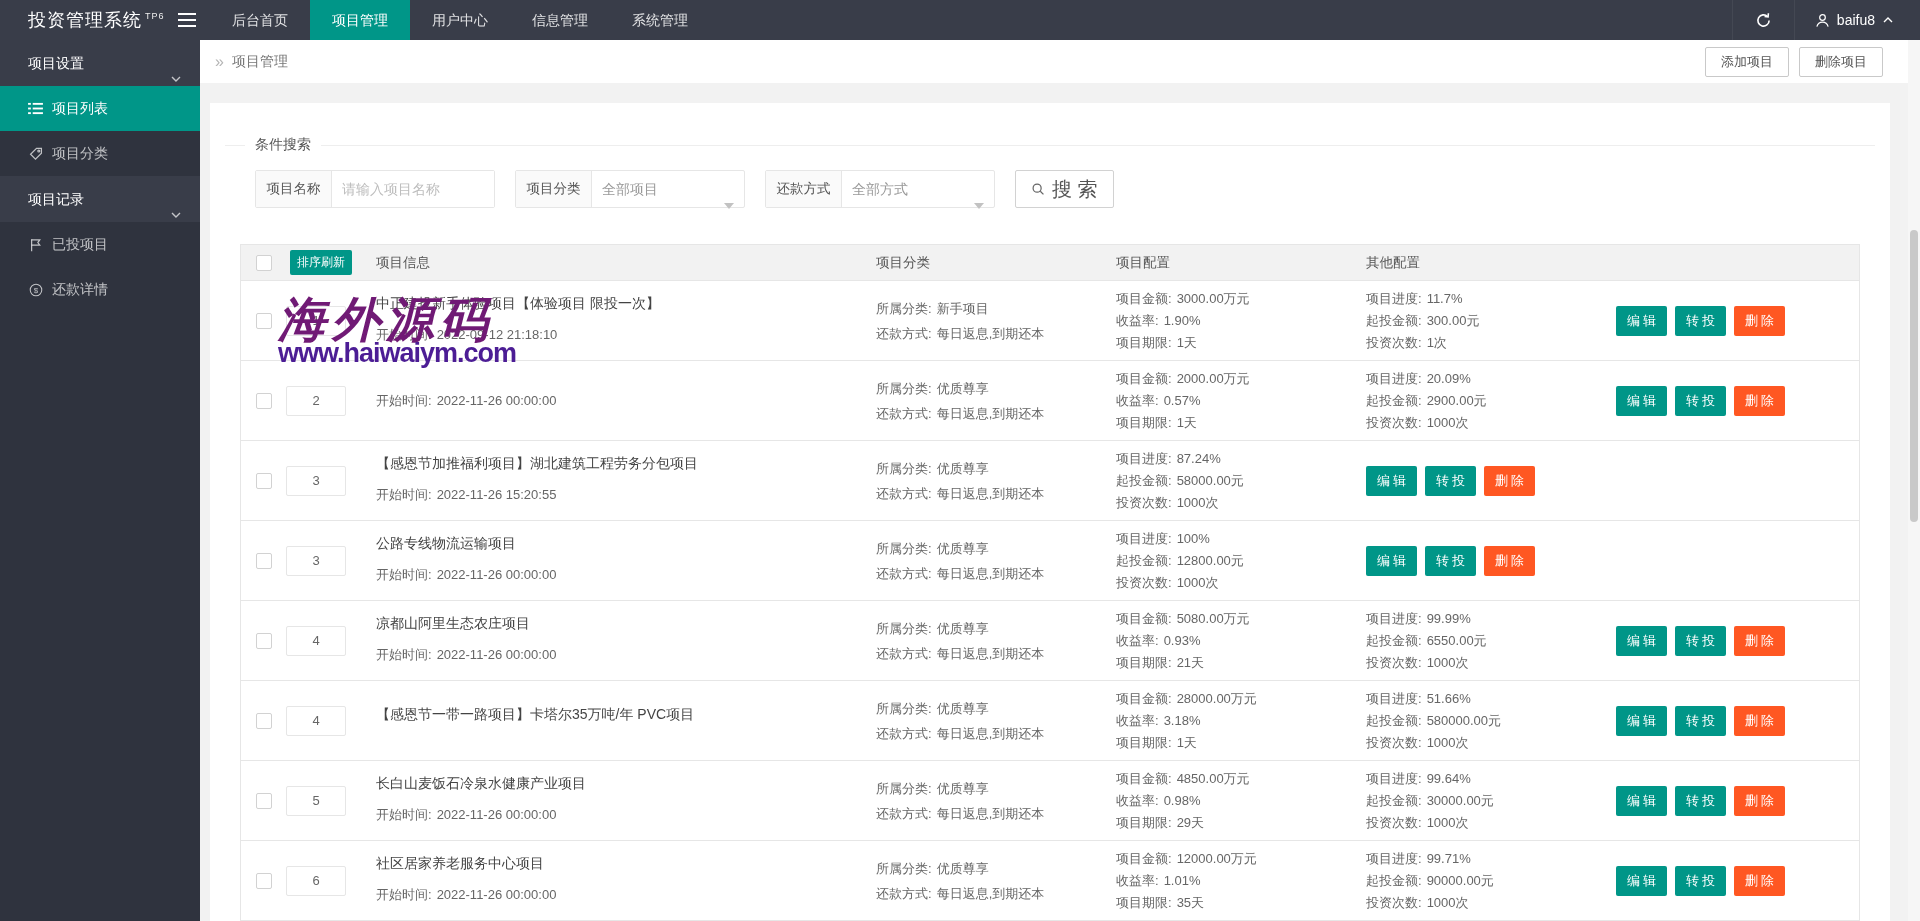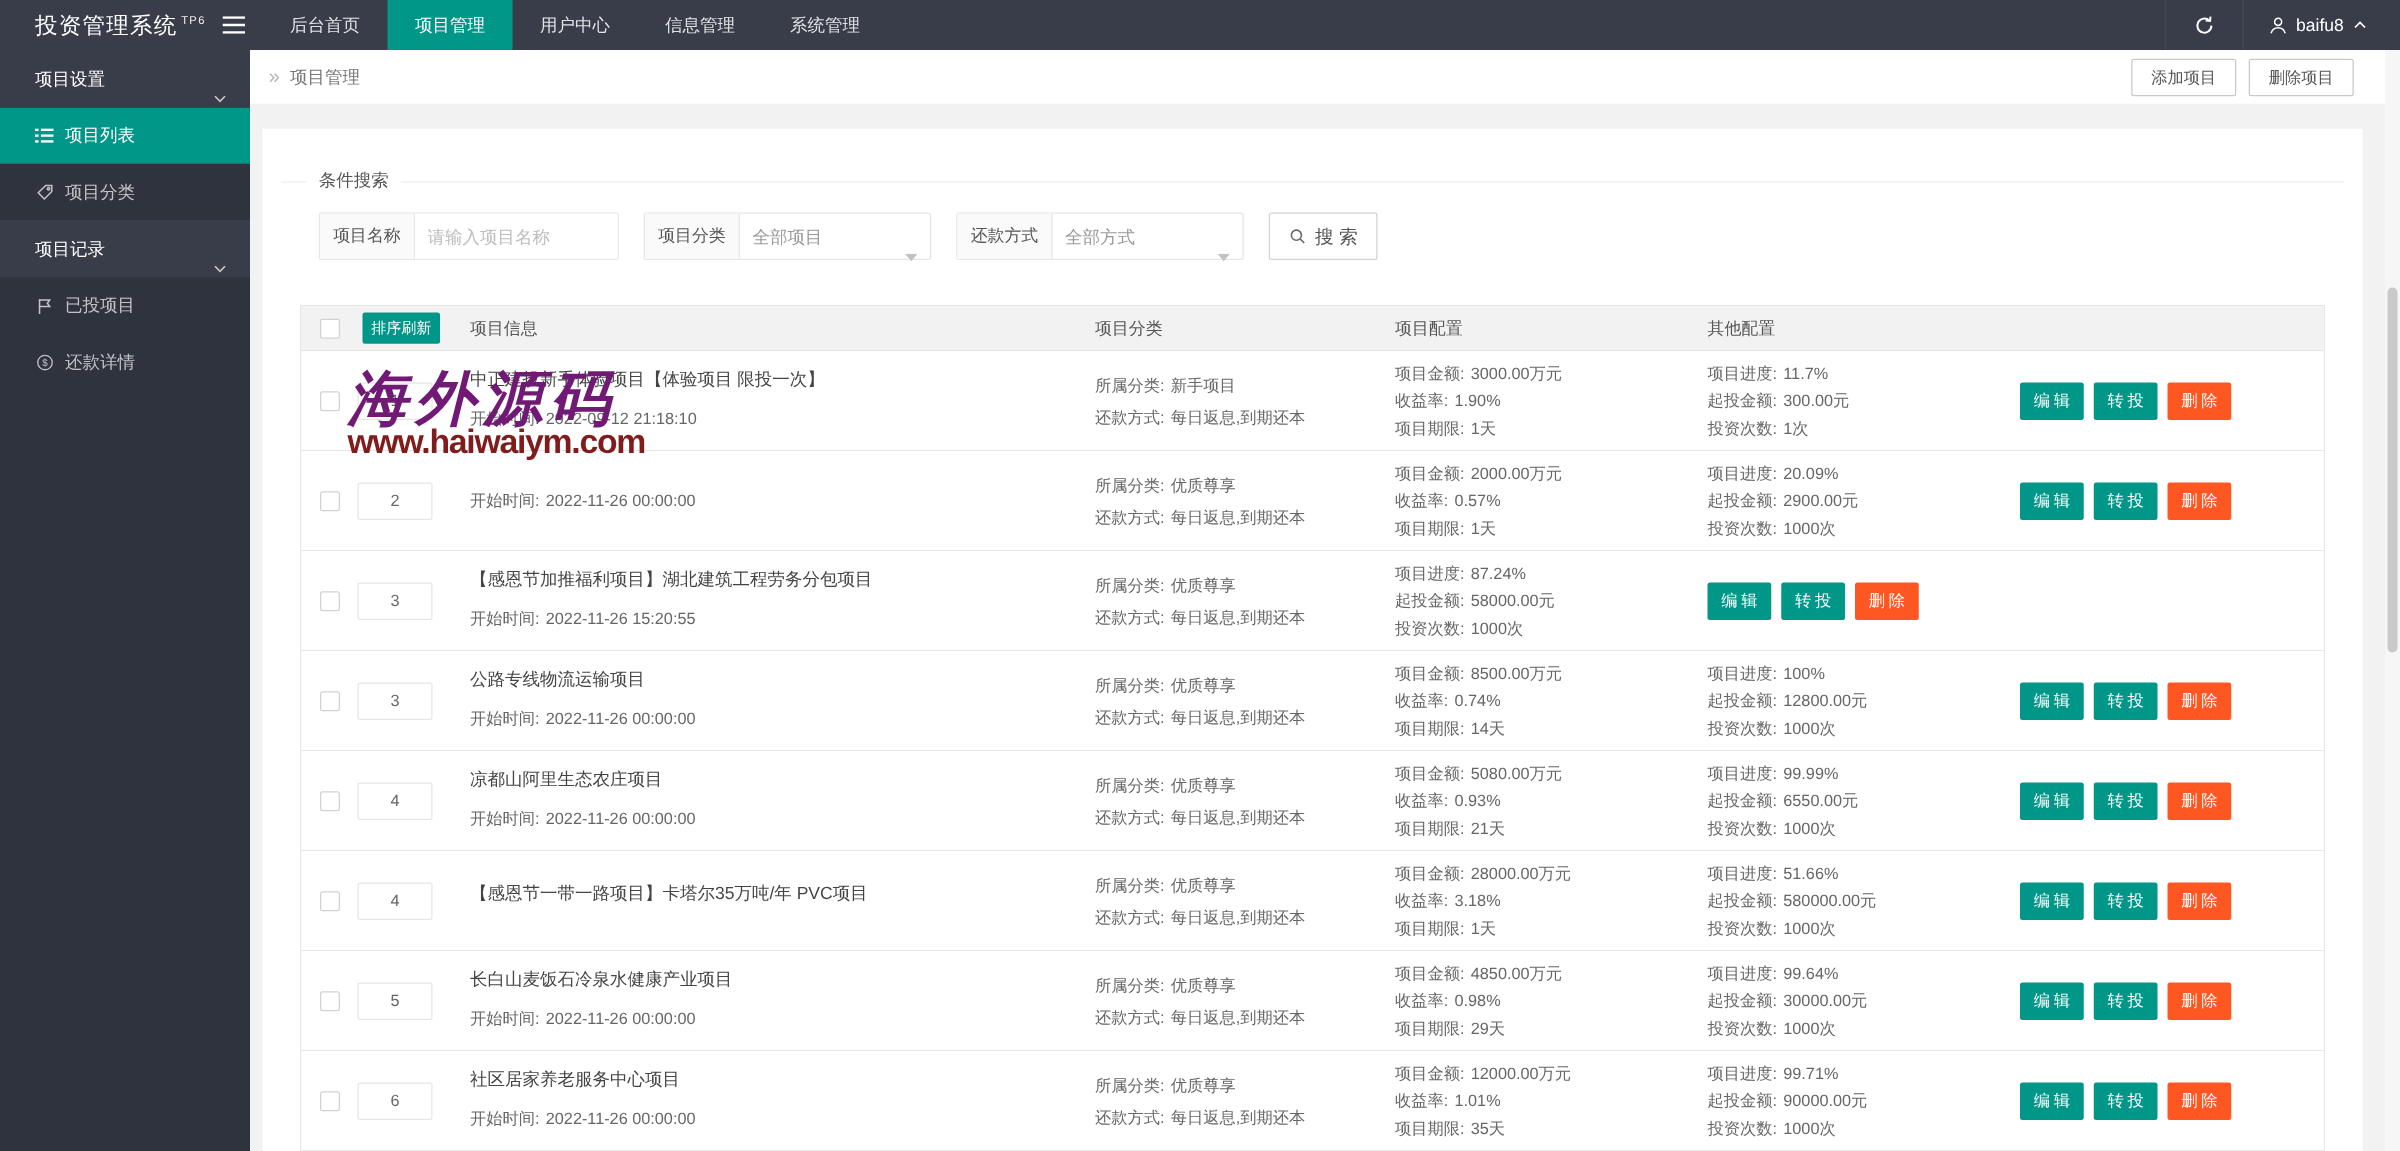--- a/index.html
+++ b/index.html
@@ -39,21 +39,21 @@
 
   fieldset.search-fs { border:none; border-top:1px solid #eee; margin-top:18px; }
   fieldset.search-fs legend { margin-left:20px; padding:0 10px; color:#555; font-size:14px; }
   .search-row { display:flex; align-items:center; gap:20px; margin:16px 0 10px 30px; }
   .fgroup { display:flex; height:38px; border:1px solid #e6e6e6; border-radius:2px; background:#fff; }
   .addon { width:76px; line-height:36px; text-align:center; background:#fafafa; border-right:1px solid #e6e6e6; color:#555; font-size:13.5px; }
   .fgroup input { width:162px; border:none; outline:none; padding:0 10px; font-size:14px; color:#666; font-family:inherit; }
   .fgroup input::placeholder { color:#bdbdbd; }
   .sel { position:relative; width:152px; line-height:36px; padding:0 10px; color:#999; cursor:pointer; }
   .sel .caret { position:absolute; right:10px; top:15px; }
-  .btn-search { height:38px; padding:0 15px; display:flex; align-items:center; gap:7px; background:#fff; border:1px solid #d2d2d2; border-radius:2px; color:#555; font-size:15px; cursor:pointer; font-family:inherit; }
+  .btn-search { height:38px; padding:0 15px; display:flex; align-items:center; gap:7px; background:#fff; border:1px solid #d2d2d2; border-radius:2px; color:#555; font-size:20px; cursor:pointer; font-family:inherit; }
 
   
   .table { margin:26px 15px 0 15px; border:1px solid #e6e6e6; }
   .t-row, .t-head { display:grid; grid-template-columns:45px 75px 495px 240px 250px 250px 1fr; align-items:center; }
   .t-head { height:36px; background:#f2f2f2; border-bottom:1px solid #e6e6e6; color:#555; font-size:13.5px; }
   .t-row { height:80px; border-bottom:1px solid #e6e6e6; background:#fff; }
   .cbx-cell { display:flex; justify-content:center; }
   .checkbox { width:16px; height:16px; border:1px solid #d2d2d2; border-radius:2px; background:#fff; cursor:pointer; }
   .btn-sort { background:#009688; color:#fff; border:none; border-radius:2px; font-size:12px; padding:4px 7px; cursor:pointer; margin-left:4px; font-family:inherit; }
   .hpad { padding-left:20px; }
@@ -65,21 +65,21 @@
   .cat .line { line-height:25px; }
   .lbl { margin-right:5px; }
   .ops { display:flex; gap:8px; padding-left:20px; }
   .op { min-width:46px; height:30px; border:none; border-radius:2px; color:#fff; font-size:13px; letter-spacing:3px; padding:0 8px 0 11px; cursor:pointer; font-family:inherit; }
   .op.teal { background:#009688; }
   .op.red { background:#FF5722; }
 
   
   .watermark { position:absolute; left:278px; top:296px; z-index:60; pointer-events:none; line-height:1; }
   .wm1 { font-family:Liberation Sans, sans-serif; font-style:italic; font-weight:bold; font-size:48px; color:#701a75; letter-spacing:6px; }
-  .wm2 { font-weight:bold; font-size:27px; color:#7f1d1d; letter-spacing:-1px; margin-top:-4px; text-align:right; }
+  .wm2 { font-weight:bold; font-size:27px; color:#4c1d95; letter-spacing:-1px; margin-top:-4px; text-align:right; }
 
   
   .scrollbar { position:absolute; right:0; top:40px; bottom:0; width:12px; background:#f6f6f6; z-index:40; }
   .scroll-thumb { position:absolute; left:2px; right:2px; top:190px; height:292px; background:#c9c9c9; border-radius:5px; cursor:pointer; }
 </style>
 </head>
 <body>
 
 <header class="navbar">
   <div class="logo">
@@ -319,25 +319,20 @@
             </div>
     <div><input class="sort-input" value="3" style=""></div>
     <div class="info">
       <div class="proj-name">公路专线物流运输项目</div>
       <div class="line"><span class="lbl">开始时间:</span><span class="val">2022-11-26 00:00:00</span></div>
     </div>
     <div class="cat hpad">
       <div class="line"><span class="lbl">所属分类:</span><span class="val">优质尊享</span></div>
       <div class="line"><span class="lbl">还款方式:</span><span class="val">每日返息,到期还本</span></div>
     </div>
-    <div class="cfg hpad">
-      <div class="line"><span class="lbl">项目金额:</span><span class="val">8500.00万元</span></div>
-      <div class="line"><span class="lbl">收益率:</span><span class="val">0.74%</span></div>
-      <div class="line"><span class="lbl">项目期限:</span><span class="val">14天</span></div>
-    </div>
     <div class="other hpad">
       <div class="line"><span class="lbl">项目进度:</span><span class="val">100%</span></div>
       <div class="line"><span class="lbl">起投金额:</span><span class="val">12800.00元</span></div>
       <div class="line"><span class="lbl">投资次数:</span><span class="val">1000次</span></div>
     </div>
     <div class="ops">
       <button class="op teal">编辑</button>
       <button class="op teal">转投</button>
       <button class="op red">删除</button>
     </div>

